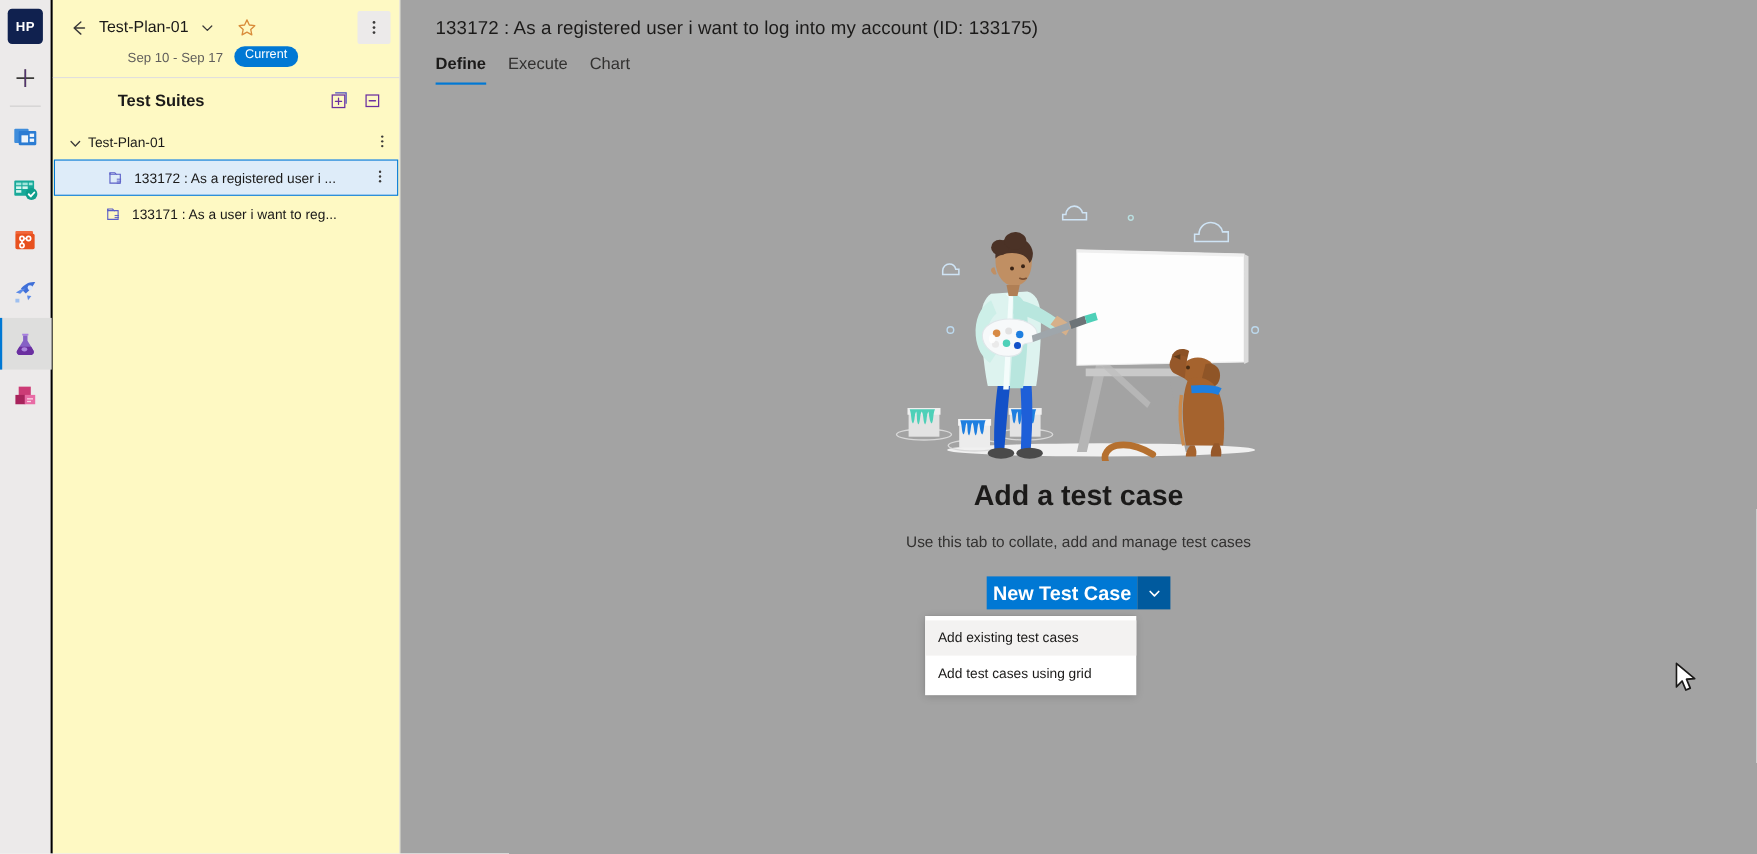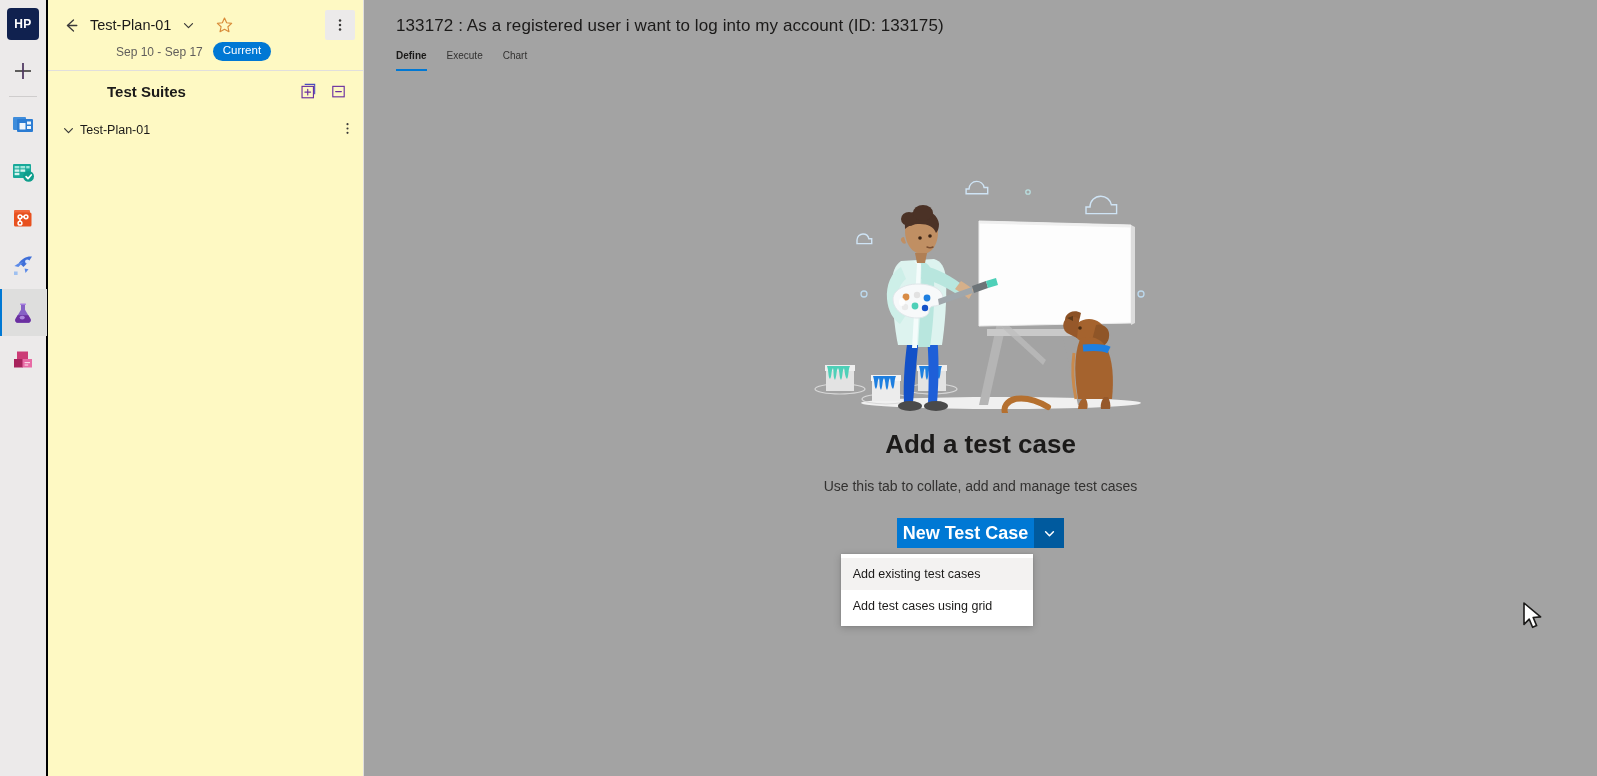--- a/index.html
+++ b/index.html
@@ -101,21 +101,21 @@
   .main {
     flex: 1 1 auto; height: 776px; background: #a3a3a3;
     position: relative; display: flex; flex-direction: column;
   }
   .main-title {
     font-size: 17px; color: #1b1a19; font-weight: 400;
     padding: 16px 0 0 32px; letter-spacing: .1px;
   }
   .tabs { display: flex; gap: 20px; padding: 14px 0 0 32px; }
   .tab {
-    font-size: 10px; color: #323130; cursor: pointer;
+    font-size: 15px; color: #323130; cursor: pointer;
     padding-bottom: 10px; position: relative;
   }
   .tab.active { font-weight: 700; color: #1b1a19; }
   .tab.active::after {
     content: ""; position: absolute; left: 0; right: 0; bottom: 0;
     height: 2.5px; background: #0078d4;
   }
   .empty-wrap {
     flex: 1 1 auto; display: flex; flex-direction: column;
     align-items: center; justify-content: flex-start;
@@ -298,21 +298,48 @@
         <span class="tree-label">Test-Plan-01</span>
         <span class="row-more">
           <svg width="15" height="15" viewBox="0 0 16 16">
             <circle cx="8" cy="3.4" r="1.15" fill="#3b3a39"></circle>
             <circle cx="8" cy="8" r="1.15" fill="#3b3a39"></circle>
             <circle cx="8" cy="12.6" r="1.15" fill="#3b3a39"></circle>
           </svg>
         </span>
       </div>
 
-
+      <div class="tree-row child selected">
+        <span class="suite-ico">
+          <svg width="16" height="16" viewBox="0 0 18 18">
+            <path d="M2.2 3.4h5l1.3 1.6h-6.3z" fill="none" stroke="#5b5fc7" stroke-width="1.15"></path>
+            <path d="M2.2 3.4v10.6h10.6V5h-4.3" fill="none" stroke="#5b5fc7" stroke-width="1.15"></path>
+            <path d="M9.6 10h3.6M9.6 12h3.6M9.6 14h2.4" stroke="#5b5fc7" stroke-width="1" stroke-linecap="round"></path>
+          </svg>
+        </span>
+        <span class="tree-label">133172 : As a registered user i ...</span>
+        <span class="row-more">
+          <svg width="15" height="15" viewBox="0 0 16 16">
+            <circle cx="8" cy="3.4" r="1.15" fill="#3b3a39"></circle>
+            <circle cx="8" cy="8" r="1.15" fill="#3b3a39"></circle>
+            <circle cx="8" cy="12.6" r="1.15" fill="#3b3a39"></circle>
+          </svg>
+        </span>
+      </div>
+
+      <div class="tree-row child">
+        <span class="suite-ico">
+          <svg width="16" height="16" viewBox="0 0 18 18">
+            <path d="M2.2 3.4h5l1.3 1.6h-6.3z" fill="none" stroke="#5b5fc7" stroke-width="1.15"></path>
+            <path d="M2.2 3.4v10.6h10.6V5h-4.3" fill="none" stroke="#5b5fc7" stroke-width="1.15"></path>
+            <path d="M9.6 10h3.6M9.6 12h3.6M9.6 14h2.4" stroke="#5b5fc7" stroke-width="1" stroke-linecap="round"></path>
+          </svg>
+        </span>
+        <span class="tree-label">133171 : As a user i want to reg...</span>
+      </div>
 
     </div>
   </div>
 
   <div class="main">
     <div class="main-title">133172 : As a registered user i want to log into my account (ID: 133175)</div>
 
     <div class="tabs">
       <div class="tab active">Define</div>
       <div class="tab">Execute</div>

